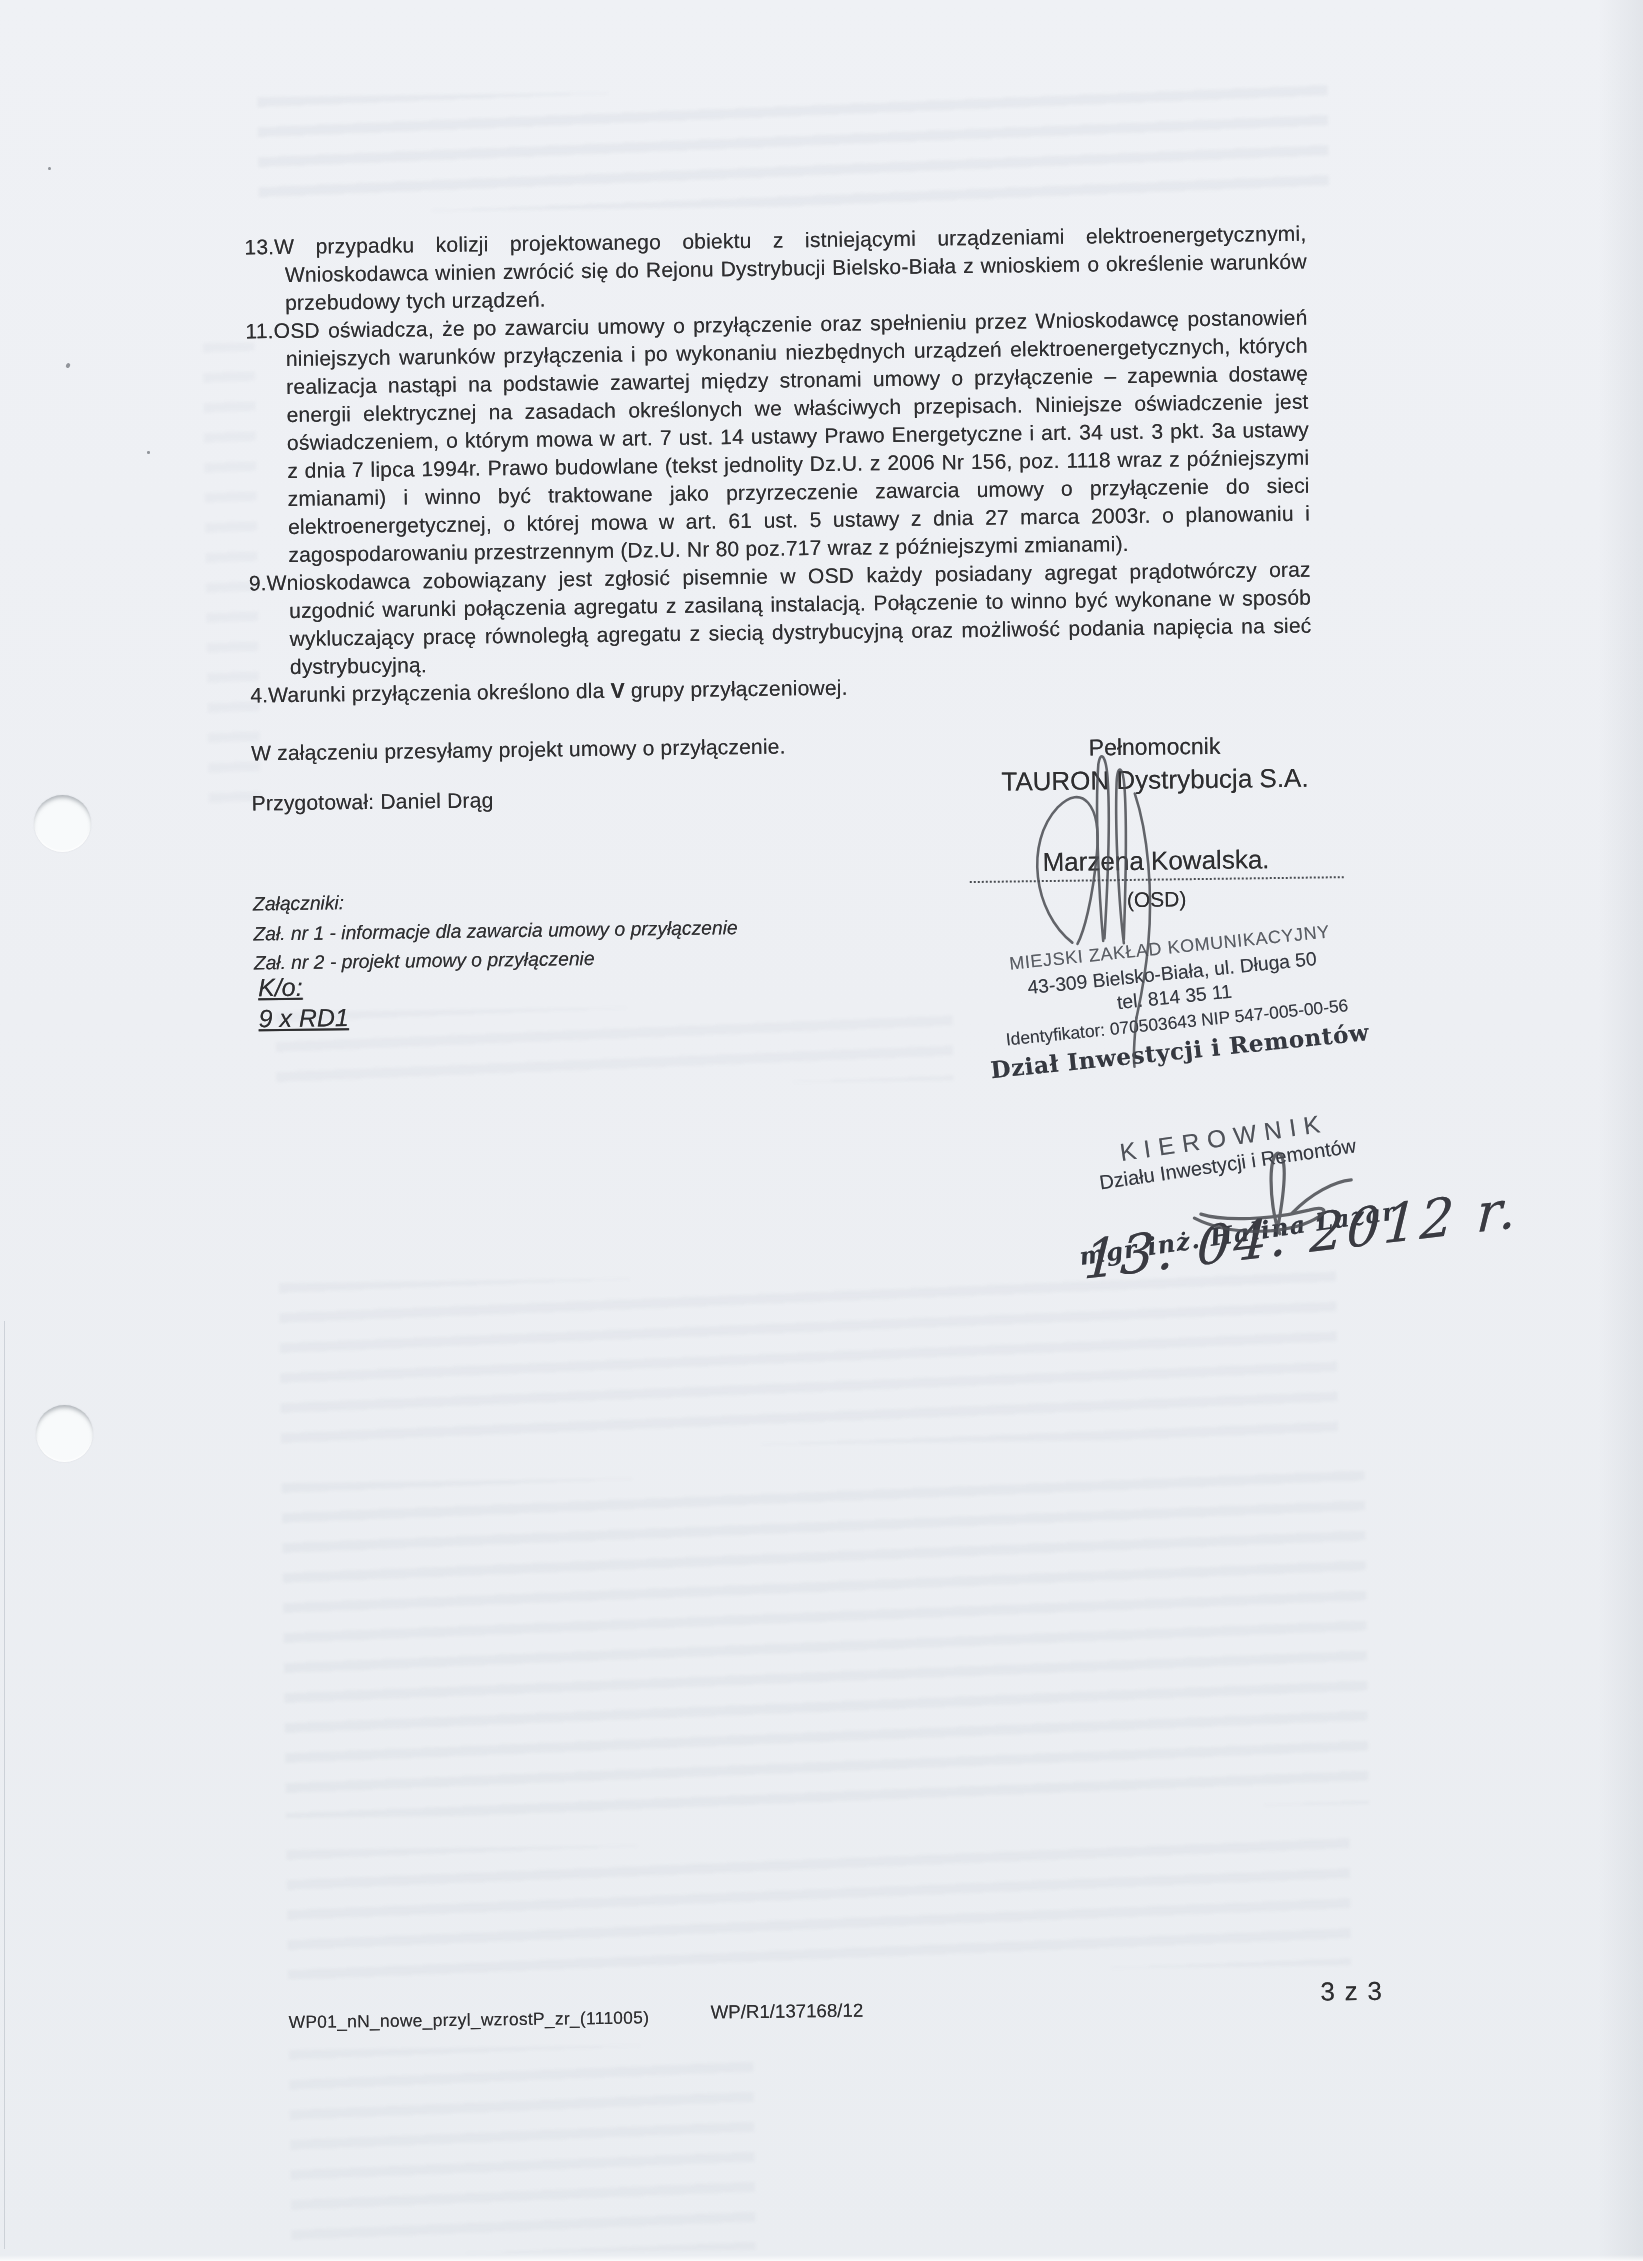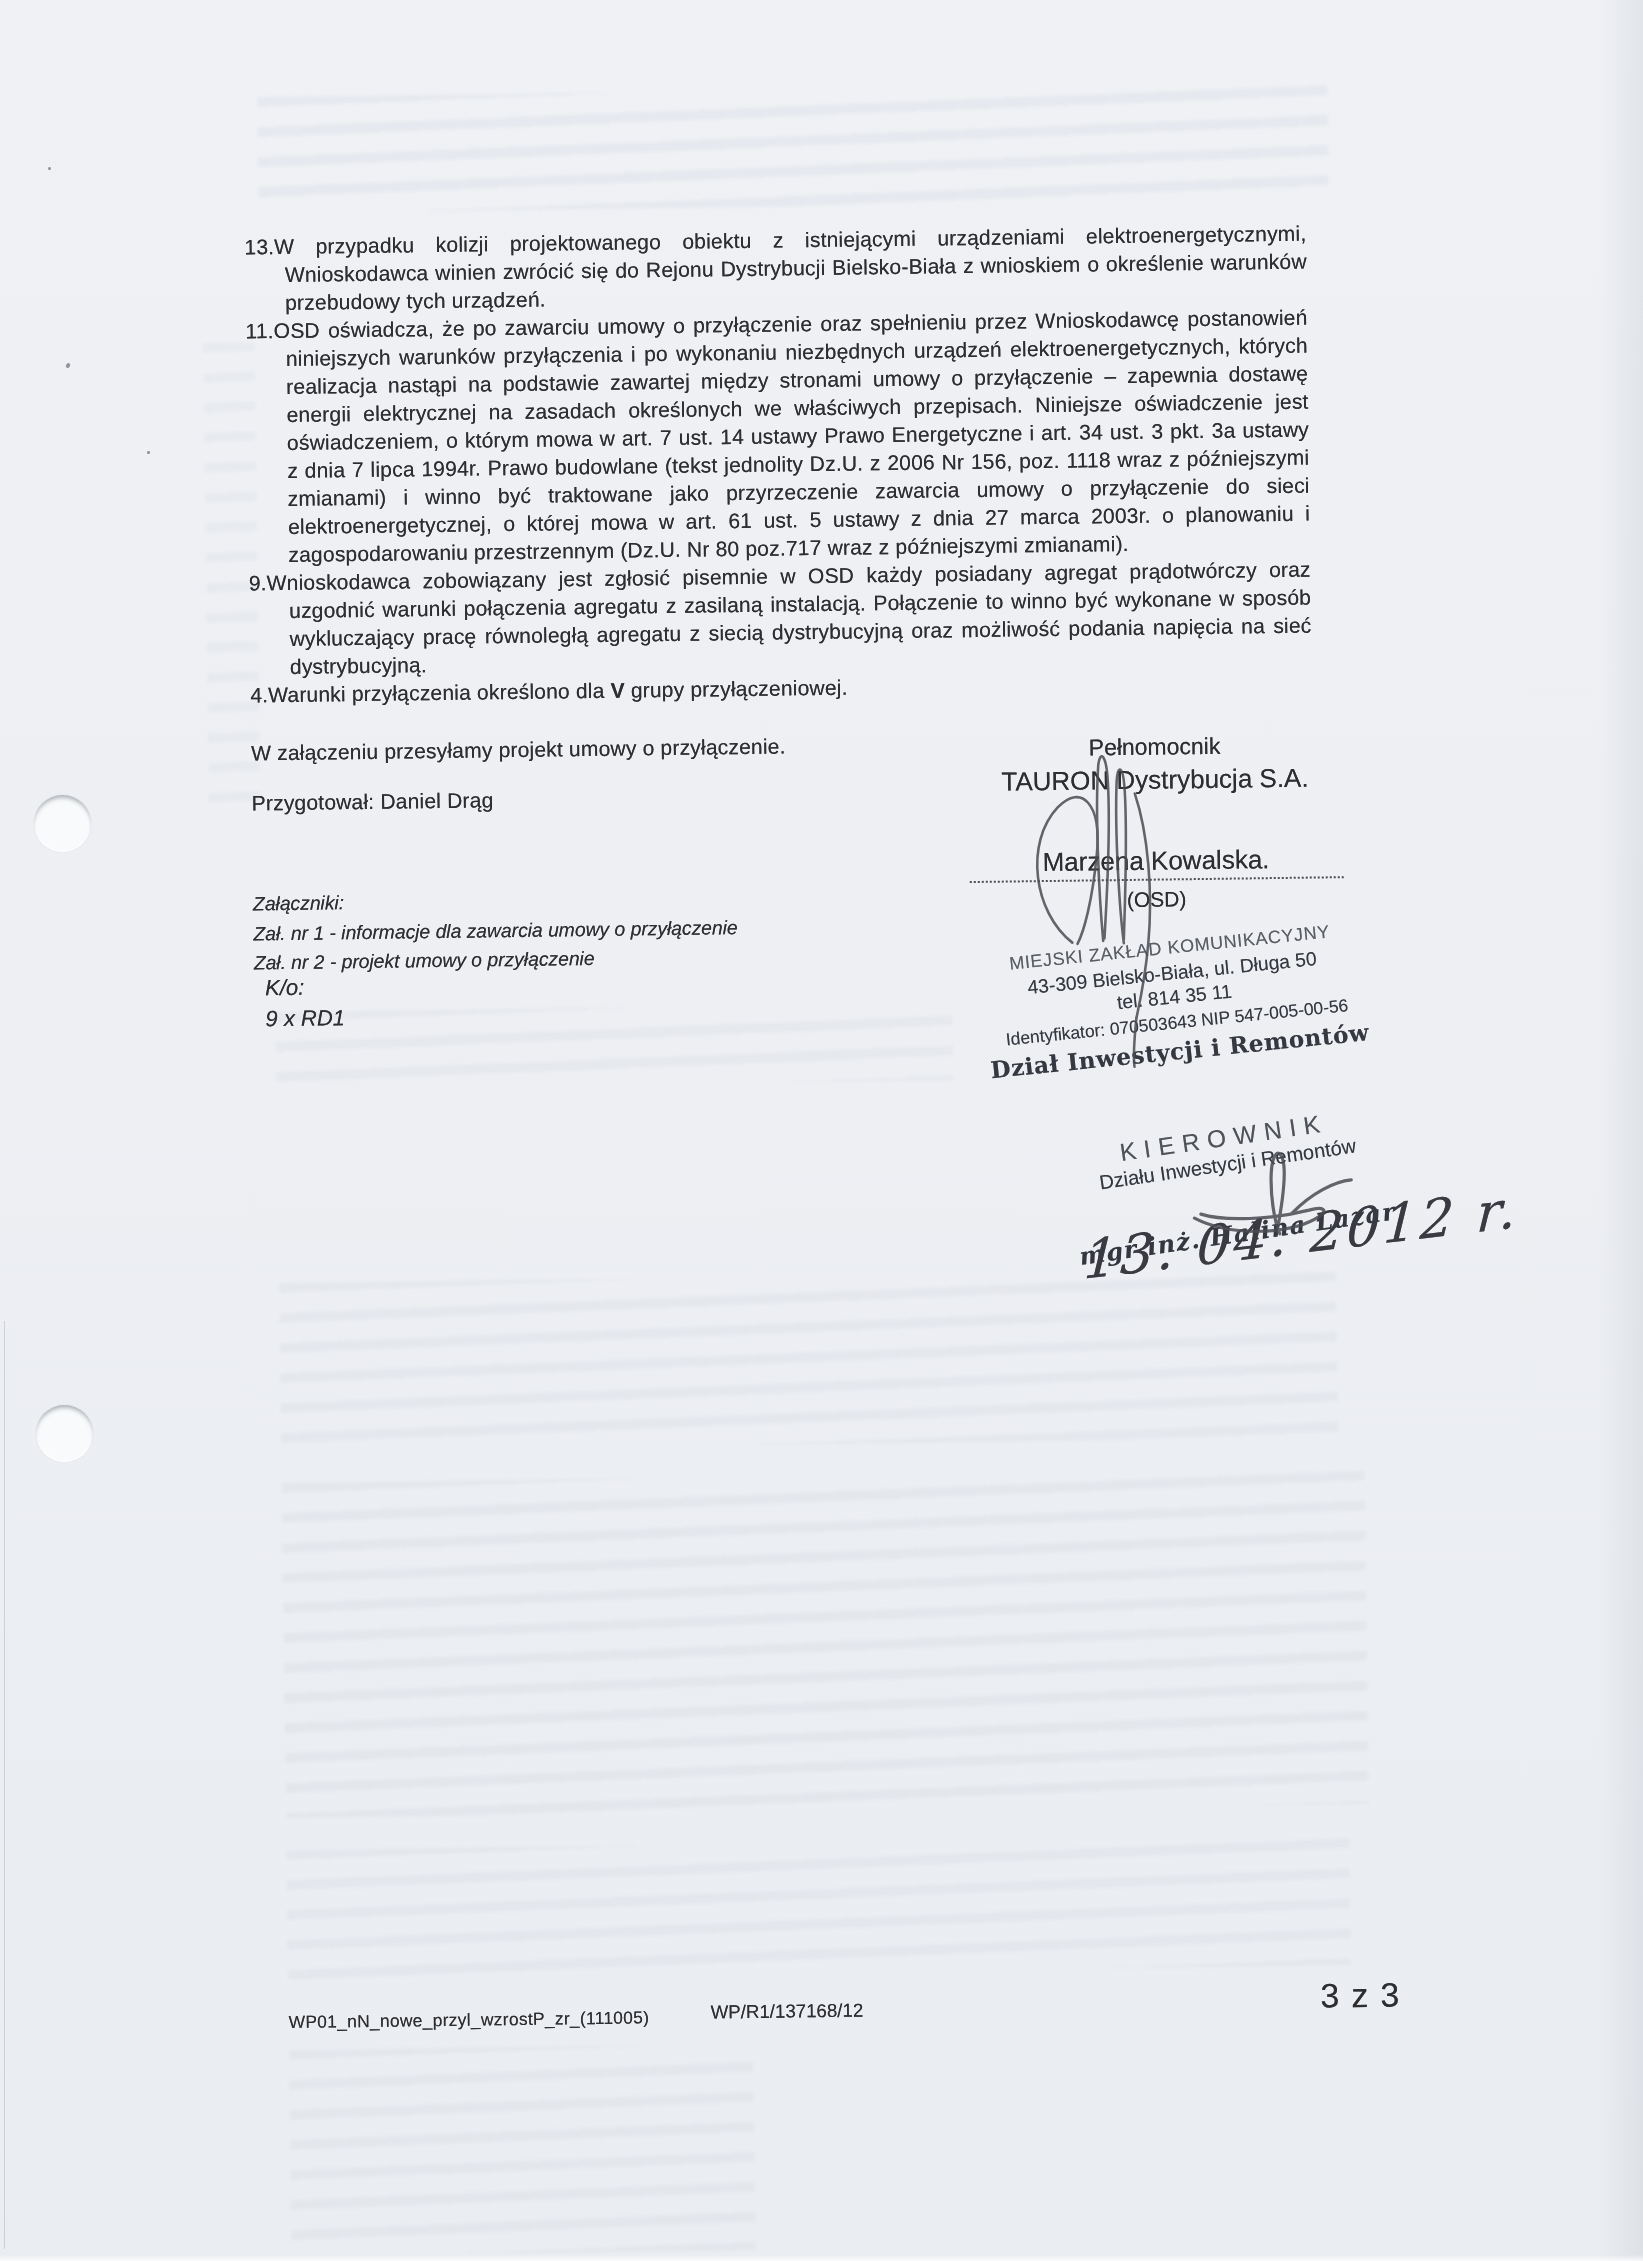--- a/index.html
+++ b/index.html
@@ -21,22 +21,22 @@
   .main-text{position:absolute;left:256px;top:226px;width:1062px;
     font-size:21px;line-height:28px;letter-spacing:0.2px;
     text-shadow:0 0 0.5px rgba(35,35,38,.75);}
   .doc-item{margin:0;text-align:justify;padding-left:40px;text-indent:-40px;}
   .doc-item .b{font-weight:bold;}
   .closing{margin:30px 0 0 0;text-align:left;}
   .prepared{margin:22px 0 0 0;text-align:left;}
   .attach{position:absolute;left:256px;top:882px;font-style:italic;
     font-size:19.3px;line-height:29px;text-shadow:0 0 0.4px rgba(35,35,38,.7);}
   .attach .hd{margin-bottom:1.3px;}
-  .ko{position:absolute;left:267px;top:965px;font-style:italic;
-    font-size:22px;line-height:31px;text-shadow:0 0 0.4px rgba(35,35,38,.7);}
+  .ko{position:absolute;left:260px;top:965px;font-style:italic;
+    font-size:25px;line-height:31px;text-shadow:0 0 0.4px rgba(35,35,38,.7);text-decoration:underline;}
   
   .sig-block{position:absolute;left:934px;top:738px;width:451px;text-align:center;
     text-shadow:0 0 0.5px rgba(35,35,38,.75);}
   .sig-role{font-size:23px;}
   .sig-company{font-size:26px;margin-top:3.9px;}
   .sig-name-wrap{margin:50px auto 0 auto;width:374px;border-bottom:2.6px dotted #4a4d52;
     padding-bottom:2.6px;font-size:26px;}
   .sig-sub{font-size:21px;margin-top:6.4px;}
   
   .stamp1{position:absolute;left:967px;top:942px;width:419px;text-align:center;
@@ -56,21 +56,21 @@
     font-size:24px;margin-top:44px;letter-spacing:1.3px;}
   .hand-date{position:absolute;left:1081px;top:1210px;
     font-family:"DejaVu Serif",serif;font-style:italic;font-size:53px;
     letter-spacing:3.2px;color:#3a3b42;transform:rotate(-6deg) skewX(-10deg);
     text-shadow:0 0 0.6px rgba(50,50,58,.6);}
   
   .footer-left{position:absolute;left:277px;top:2005px;font-size:17.4px;letter-spacing:0.3px;
     text-shadow:0 0 0.4px rgba(35,35,38,.7);}
   .footer-center{position:absolute;left:699px;top:2000px;font-size:18.7px;
     text-shadow:0 0 0.4px rgba(35,35,38,.7);}
-  .footer-page{position:absolute;left:1309px;top:1983px;font-size:34px;letter-spacing:1.3px;
+  .footer-page{position:absolute;left:1309px;top:1983px;font-size:26px;letter-spacing:1.3px;
     text-shadow:0 0 0.4px rgba(35,35,38,.7);}
   
   .punch{position:absolute;width:57px;height:57px;border-radius:50%;
     background:#f8fafb;box-shadow:inset 0 4.5px 4.5px -1.9px rgba(108,114,124,.55),
     inset 0 -1.3px 1.9px rgba(255,255,255,.9),0 0 1.3px rgba(170,176,184,.4);}
   .edge-line{position:absolute;left:3.9px;top:1321px;width:1.3px;height:928px;
     background:rgba(140,150,162,.32);}
   .speck{position:absolute;border-radius:50%;background:rgba(70,74,82,.55);}
   svg.ink{position:absolute;left:0;top:0;pointer-events:none;}
 </style>

